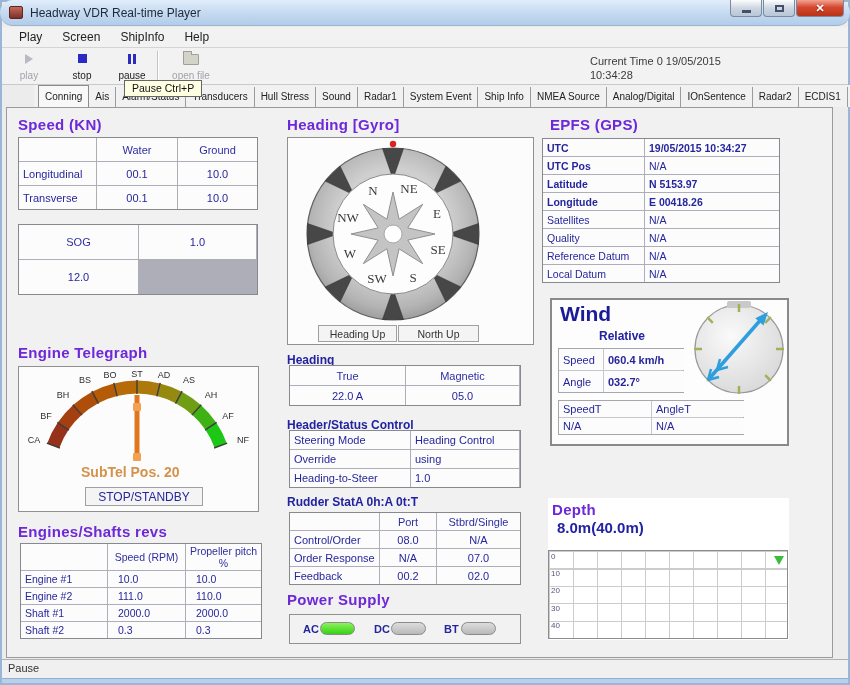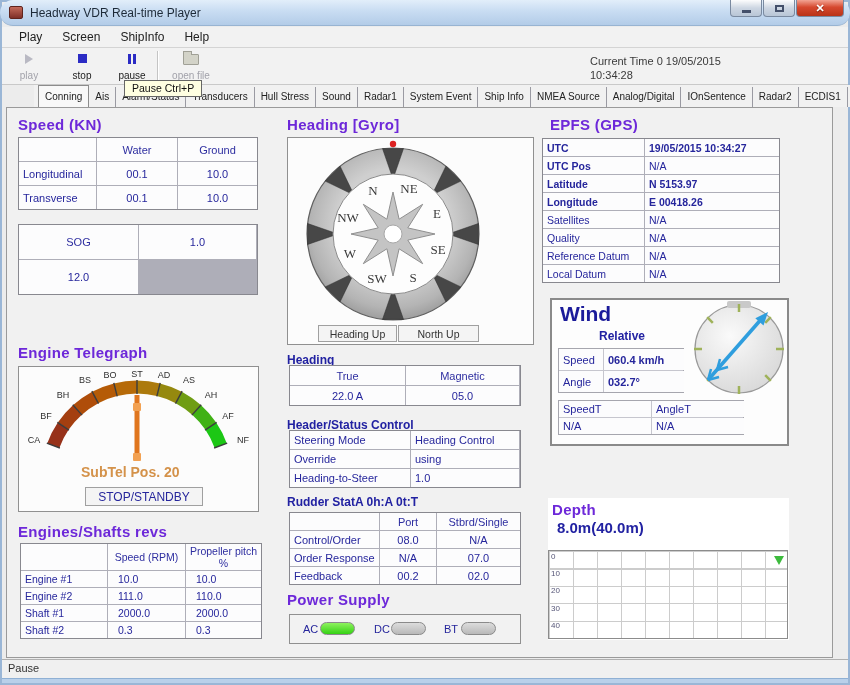--- a/index.html
+++ b/index.html
@@ -64,21 +64,21 @@
   .tbl>div{background:#fcfcfd;display:flex;align-items:center;padding:0 4px;white-space:nowrap;overflow:hidden;}
   .tbl .c{justify-content:center;padding:0;}
   .tbl .hd{color:#2e2ea0;}
   .tbl .b{font-weight:bold;}
   .panel{background:#fcfcfc;border:1px solid #909090;}
   .btn{background:#f4f4f4;border:1px solid #a0a0a0;display:flex;align-items:center;justify-content:center;
     font-size:10.5px;color:#333;}
   .pill{width:35px;height:13px;border:1px solid #8a8a8a;border-radius:7px;}
   .pill.on{background:linear-gradient(#8ef25e,#35d214);}
   .pill.off{background:linear-gradient(#dcdcdc,#b9b9b9);}
-  .power-lbl{font-size:11px;color:#26269c;font-weight:normal;}
+  .power-lbl{font-size:11px;color:#26269c;font-weight:bold;}
 
   .depth-grid{background:#fff;border:1px solid #8c8c8c;
     background-image:repeating-linear-gradient(to right,#cccccc 0 1px,transparent 1px 24px),
                      repeating-linear-gradient(to bottom,#cccccc 0 1px,transparent 1px 17.5px);}
   .depth-tick{font-size:8px;color:#555577;}
   .green-marker{width:0;height:0;border-left:5px solid transparent;border-right:5px solid transparent;border-top:9px solid #3dbb3d;}
 </style>
 </head>
 <body>
 

